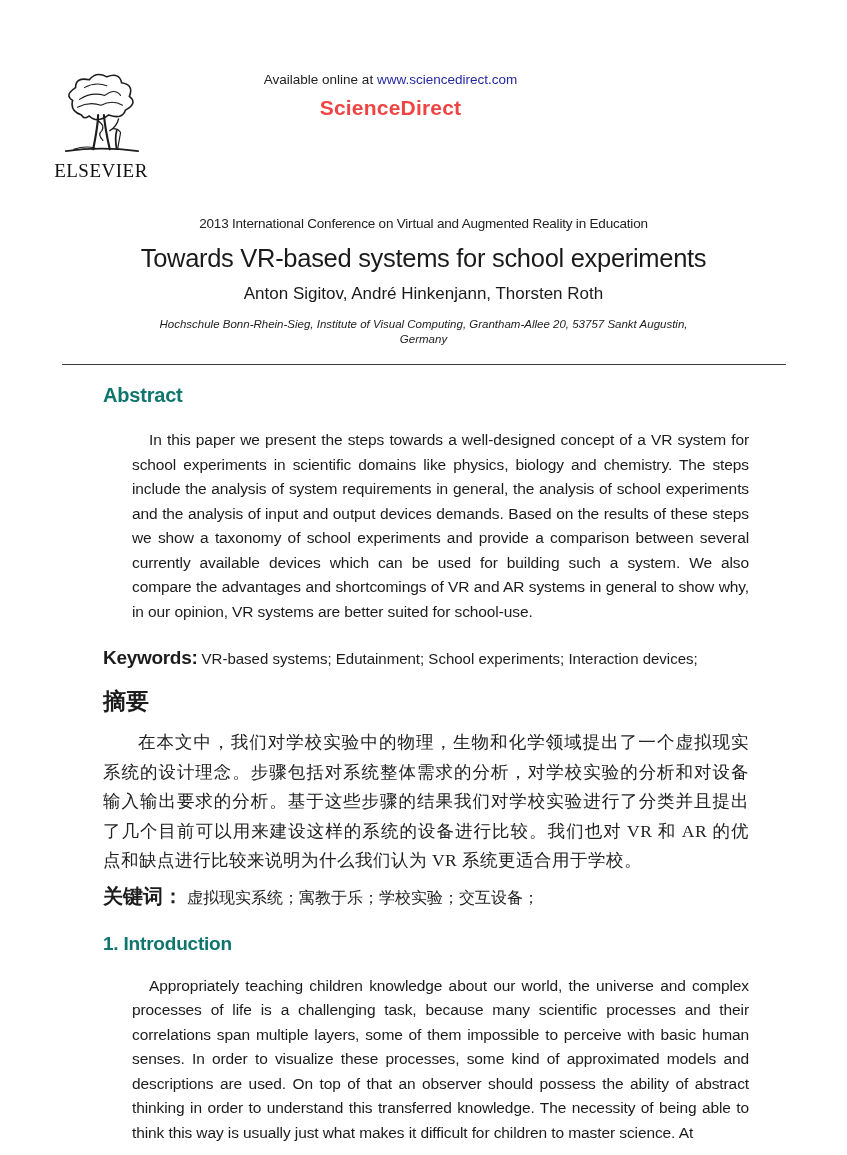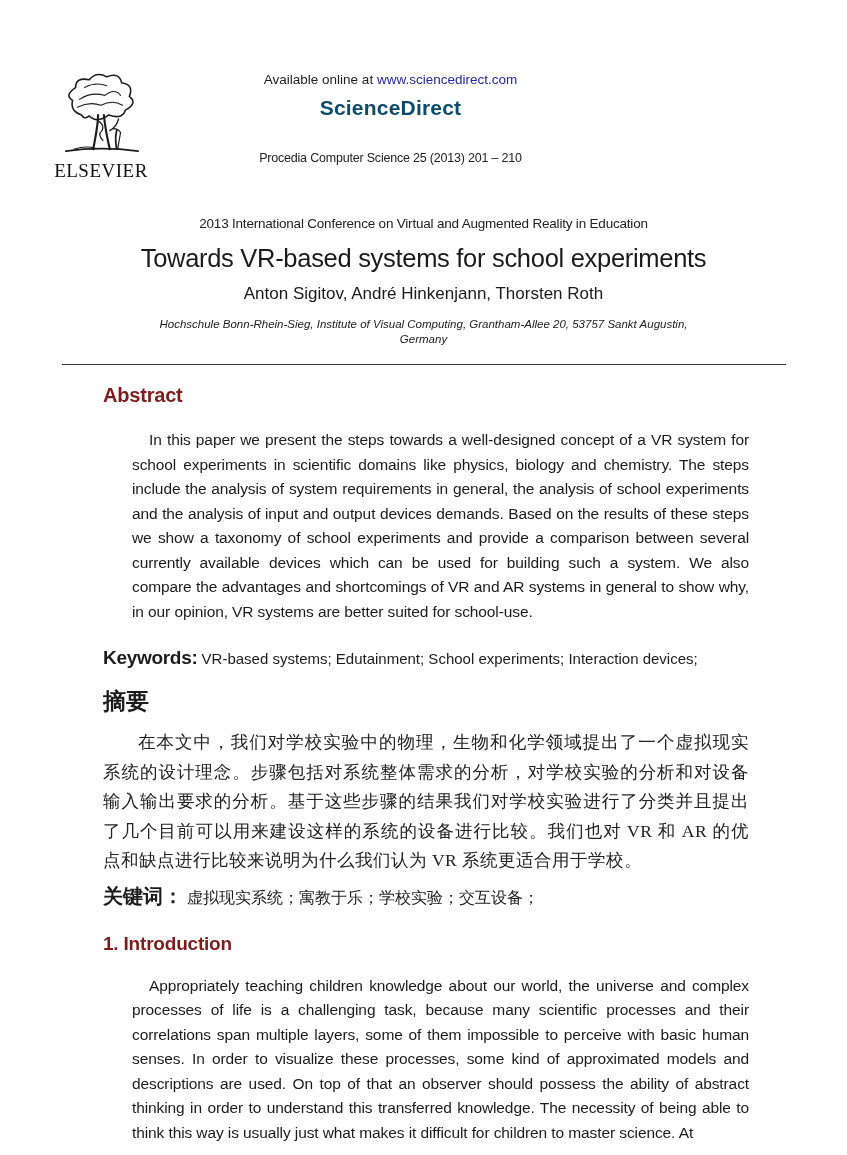--- a/index.html
+++ b/index.html
@@ -14,21 +14,21 @@
   .elsevier-logo { position:absolute; left:45px; top:70px; width:112px; text-align:center; }
   .elsevier-logo svg { display:block; margin:0 auto; }
   .elsevier-wordmark {
     font-family:"Liberation Serif", serif; font-size:19px; letter-spacing:0.5px;
     color:#111; margin-top:2px; white-space:nowrap;
   }
 
   .header-center { position:absolute; left:158px; top:72px; width:465px; text-align:center; }
   .avail-line { font-size:13.5px; color:#222; }
   .avail-line a { color:var(--link); text-decoration:none; }
-  .sd-wordmark { font-size:21px; font-weight:bold; letter-spacing:0.2px; color:#0c4a6e; margin-top:9px; }
+  .sd-wordmark { font-size:21px; font-weight:bold; letter-spacing:0.2px; color:#ef4444; margin-top:9px; }
   .journal-citation { font-size:12.5px; color:#222; margin-top:31px; letter-spacing:-0.2px; }
 
   .procedia-logo { position:absolute; left:624px; top:68px; width:198px; }
   .rule-thick { height:3.5px; background:#101010; }
   .rule-thin  { height:1.8px; background:#101010; }
   .gap2 { height:3px; }
   .procedia-title {
     font-size:41px; font-weight:bold; letter-spacing:-1.5px; color:#121212;
     text-align:center; line-height:1.0; margin-top:8px;
   }
@@ -38,21 +38,21 @@
   .spacer-top { height:216px; }
   .front { text-align:center; }
   .conference { font-size:13.5px; color:#222; letter-spacing:-0.2px; }
   .paper-title { font-size:25.5px; color:#1a1a1a; margin-top:13px; letter-spacing:-0.3px; }
   .authors { font-size:17px; color:#1a1a1a; margin-top:11px; }
   .affiliation { font-style:italic; font-size:11.5px; line-height:15px; color:#222; margin-top:13px; }
   .sep-rule { border:0; border-top:1.6px solid #3a3a3a; margin:17px 0 0 62px; width:724px; }
 
   
   .content { margin-left:103px; width:646px; }
-  .h-en { font-size:20px; font-weight:bold; color:#7f1d1d; letter-spacing:-0.2px; }
+  .h-en { font-size:20px; font-weight:bold; color:#0f766e; letter-spacing:-0.2px; }
   .abstract-head { margin-top:19px; }
   .para-en {
     font-size:15.5px; line-height:24.5px; text-align:justify;
     text-indent:17px; color:#1b1b1b; margin-top:21px; letter-spacing:-0.1px;margin-left:29px;
   }
   .keywords-line { margin-top:23px; }
   .kw-label { font-size:19px; font-weight:bold; letter-spacing:-0.3px; }
   .kw-text { font-size:15px; }
 
   .cjk { font-family:"Liberation Serif","DejaVu Serif",serif; }
@@ -90,21 +90,20 @@
         <path d="M14 83 Q50 78 88 83" stroke-width="1.8"></path>
         <path d="M22 81 Q35 77 44 80" stroke-width="1.1"></path>
       </svg>
     </span>
     <div class="elsevier-wordmark">ELSEVIER</div>
   </div>
 
   <div class="header-center">
     <div class="avail-line"><span>Available online at </span><a href="#">www.sciencedirect.com</a></div>
     <div class="sd-wordmark">ScienceDirect</div>
-    <div class="journal-citation">Procedia Computer Science 25 (2013) 201 – 210</div>
   </div>
 
 
   <div class="spacer-top"></div>
 
   <div class="front">
     <div class="conference">2013 International Conference on Virtual and Augmented Reality in Education</div>
     <div class="paper-title">Towards VR-based systems for school experiments</div>
     <div class="authors">Anton Sigitov, André Hinkenjann, Thorsten Roth</div>
     <div class="affiliation">

